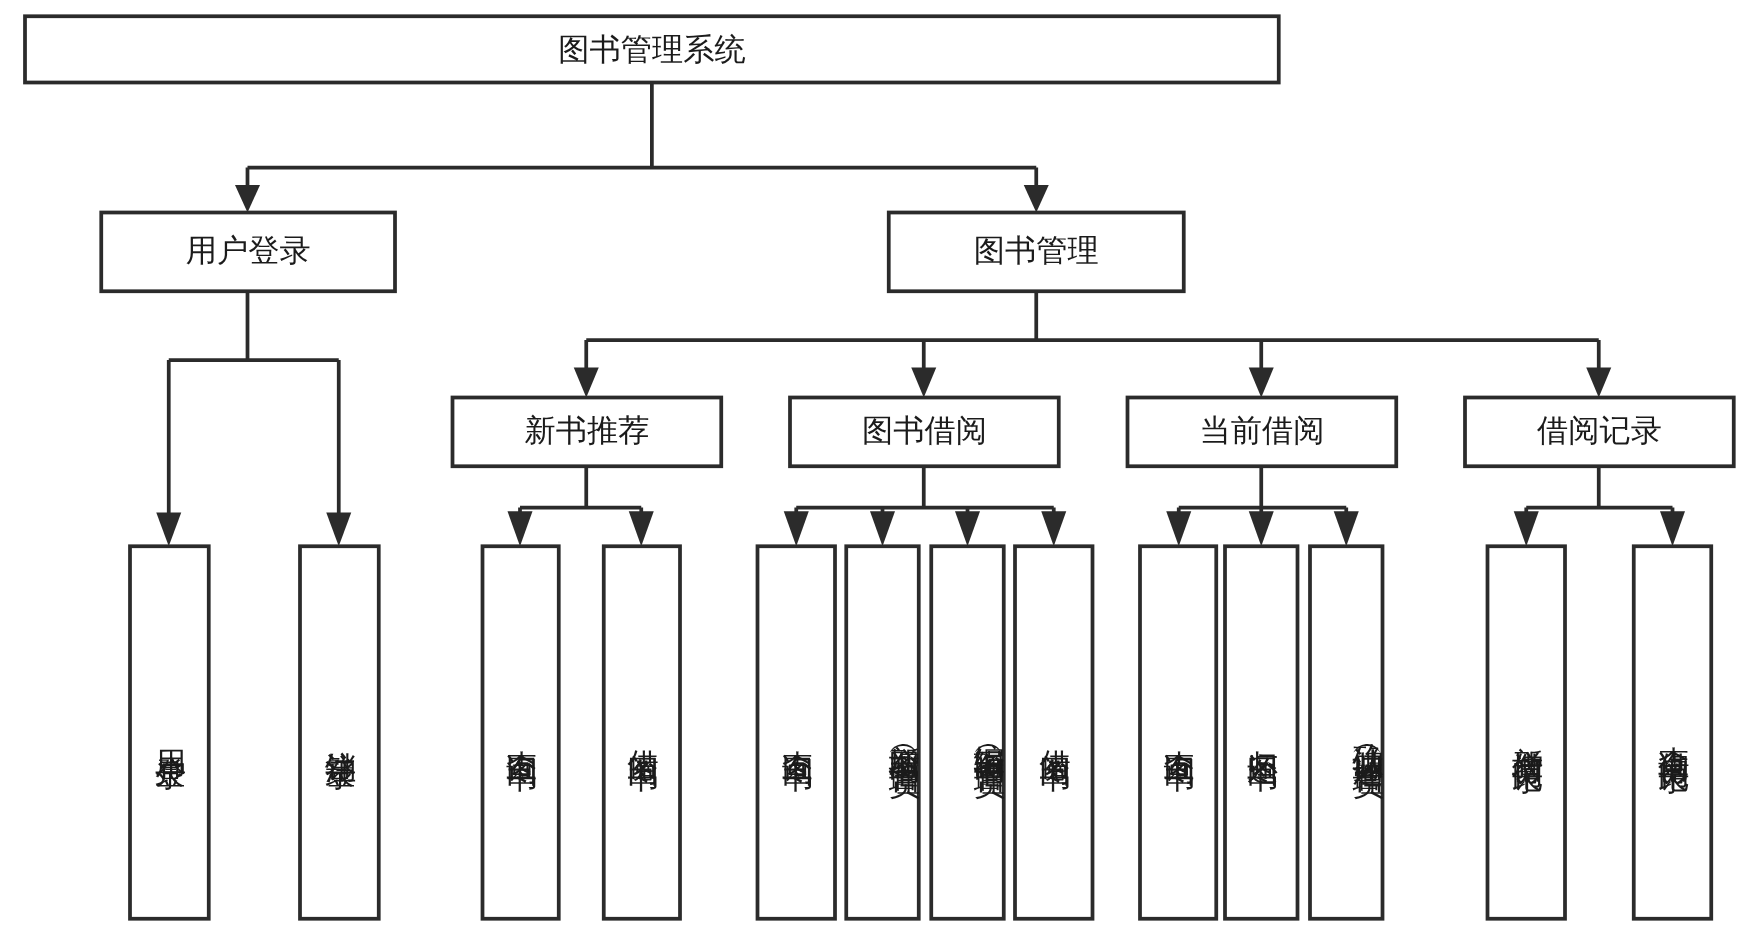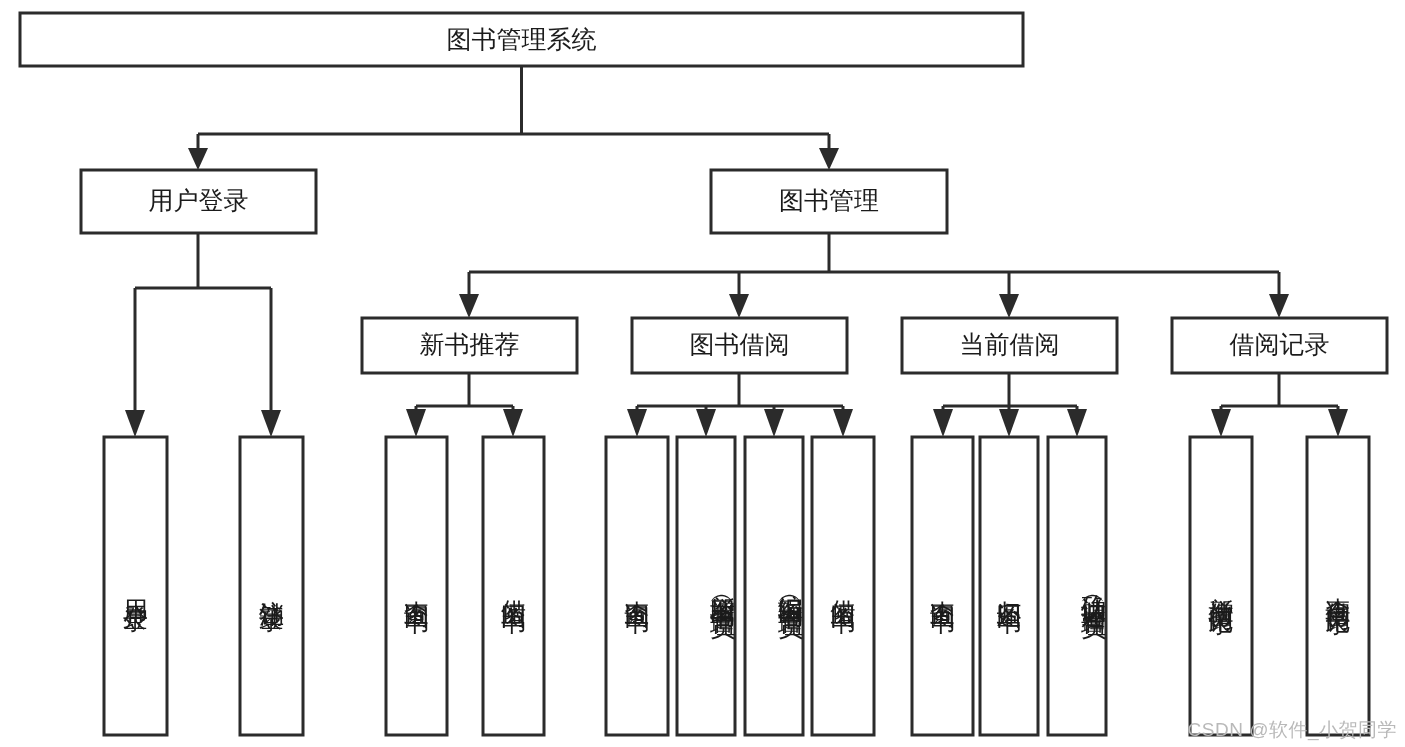--- a/index.html
+++ b/index.html
@@ -204,14 +204,13 @@
   <div class="vert-text-wrap" style="left:745px; top:441px; width:58px; height:294px;">编辑图书（管理员）</div>
   <div class="vert-text-wrap centered" style="left:812px; top:437px; width:62px; height:298px;">借阅图书</div>
 
   <div class="vert-text-wrap centered" style="left:912px; top:437px; width:61px; height:298px;">查询图书</div>
   <div class="vert-text-wrap centered" style="left:980px; top:437px; width:58px; height:298px;">归还图书</div>
   <div class="vert-text-wrap" style="left:1048px; top:441px; width:58px; height:294px;">确认归还（管理员）</div>
 
   <div class="vert-text-wrap centered" style="left:1190px; top:437px; width:62px; height:298px;">新增借阅记录</div>
   <div class="vert-text-wrap centered" style="left:1307px; top:437px; width:62px; height:298px;">查询借阅记录</div>
 
-  <div class="watermark">CSDN @软件_小贺同学</div>
 </div>
 
 </body></html>

